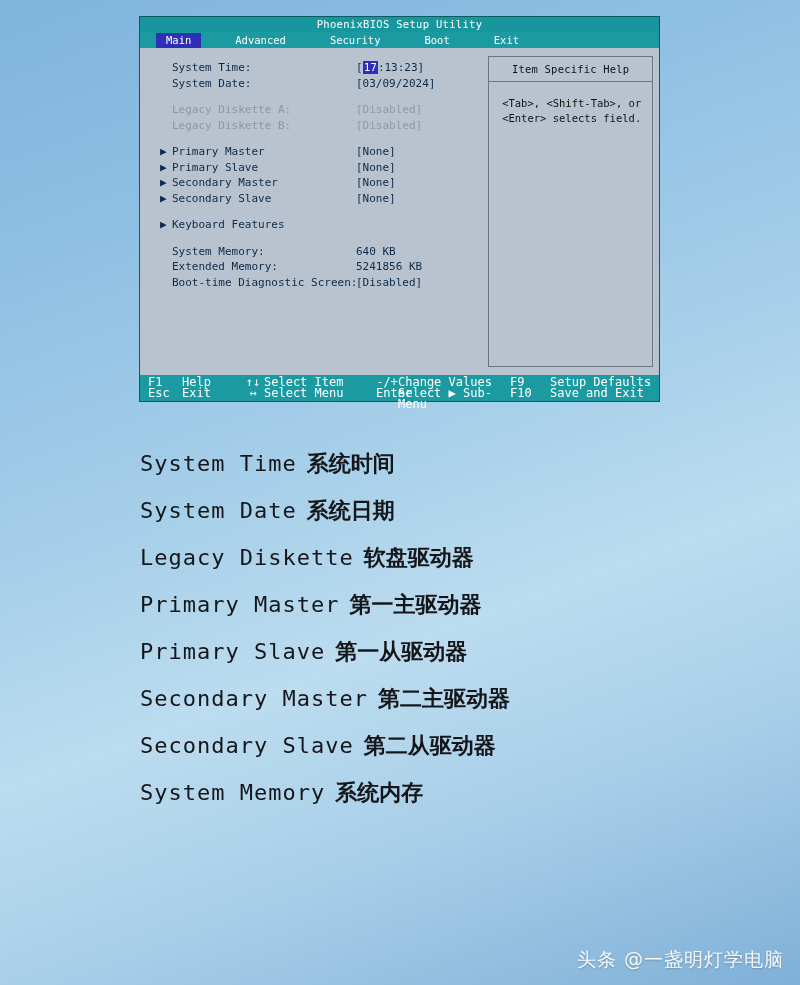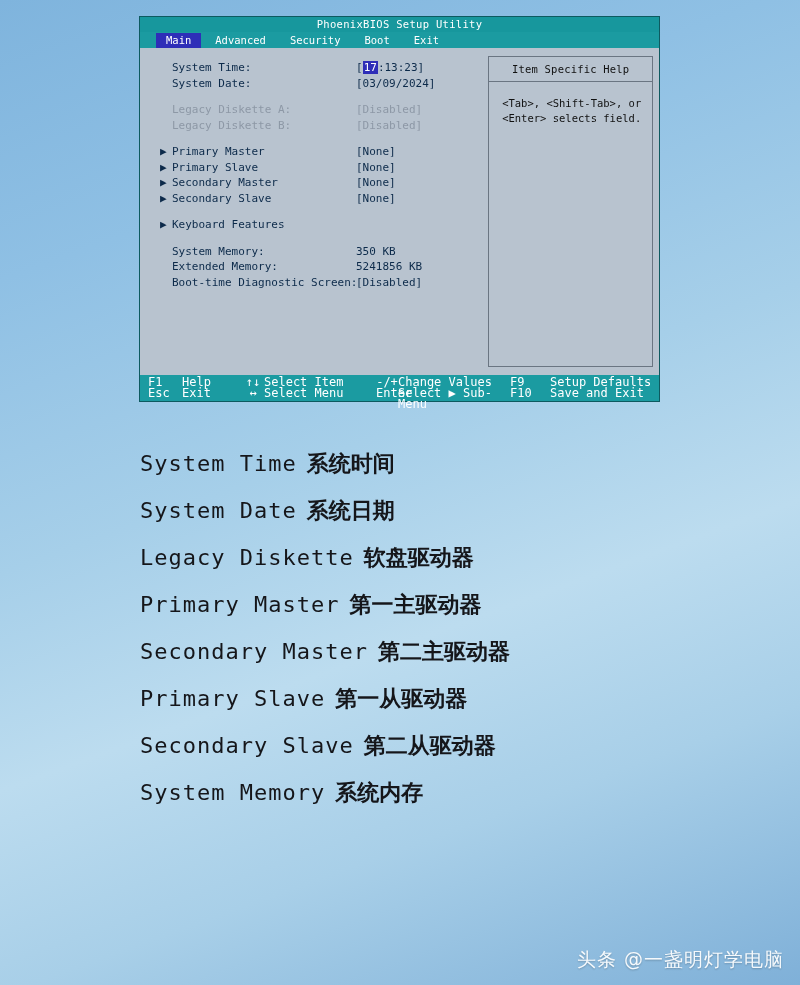--- a/index.html
+++ b/index.html
@@ -37,20 +37,21 @@
   }
   #bios-menubar {
     height: 16px;
     background: #1b9ba1;
     display: flex;
     align-items: center;
     font-size: 10.5px;
     color: #ffffff;
     padding-left: 16px;
     box-sizing: border-box;
+    gap: 20px;
   }
   .menu-item {
     padding: 1px 10px;
     margin-right: 4px;
     line-height: 13px;
     white-space: nowrap;
   }
   .menu-item.selected {
     background: #2e2eb8;
     color: #ffffff;
@@ -236,21 +237,21 @@
           <span class="val">[None]</span>
         </div>
         <div class="spacer"></div>
         <div class="field-row">
           <span class="lbl"><span class="arrow">▶</span><span>Keyboard Features</span></span>
           <span class="val"></span>
         </div>
         <div class="spacer"></div>
         <div class="field-row">
           <span class="lbl" style="padding-left: 12px; box-sizing: border-box;">System Memory:</span>
-          <span class="val">350 KB</span>
+          <span class="val">640 KB</span>
         </div>
         <div class="field-row">
           <span class="lbl" style="padding-left: 12px; box-sizing: border-box;">Extended Memory:</span>
           <span class="val">5241856 KB</span>
         </div>
         <div class="field-row">
           <span class="lbl" style="padding-left: 12px; box-sizing: border-box;">Boot-time Diagnostic Screen:</span>
           <span class="val">[Disabled]</span>
         </div>
       </div>
@@ -285,19 +286,19 @@
       <span>Save and Exit</span>
     </div>
   </div>
 </div>
 
 <div id="glossary">
     <div class="gloss-row"><span class="gloss-en">System Time</span><span class="gloss-zh">系统时间</span></div>
     <div class="gloss-row"><span class="gloss-en">System Date</span><span class="gloss-zh">系统日期</span></div>
     <div class="gloss-row"><span class="gloss-en">Legacy Diskette</span><span class="gloss-zh">软盘驱动器</span></div>
     <div class="gloss-row"><span class="gloss-en">Primary Master</span><span class="gloss-zh">第一主驱动器</span></div>
+    <div class="gloss-row"><span class="gloss-en">Primary Slave</span><span class="gloss-zh">第一从驱动器</span></div>
     <div class="gloss-row"><span class="gloss-en">Secondary Master</span><span class="gloss-zh">第二主驱动器</span></div>
-    <div class="gloss-row"><span class="gloss-en">Primary Slave</span><span class="gloss-zh">第一从驱动器</span></div>
     <div class="gloss-row"><span class="gloss-en">Secondary Slave</span><span class="gloss-zh">第二从驱动器</span></div>
     <div class="gloss-row"><span class="gloss-en">System Memory</span><span class="gloss-zh">系统内存</span></div>
   </div>
 
 <div id="watermark">头条 @一盏明灯学电脑</div>
 
 </body></html>

